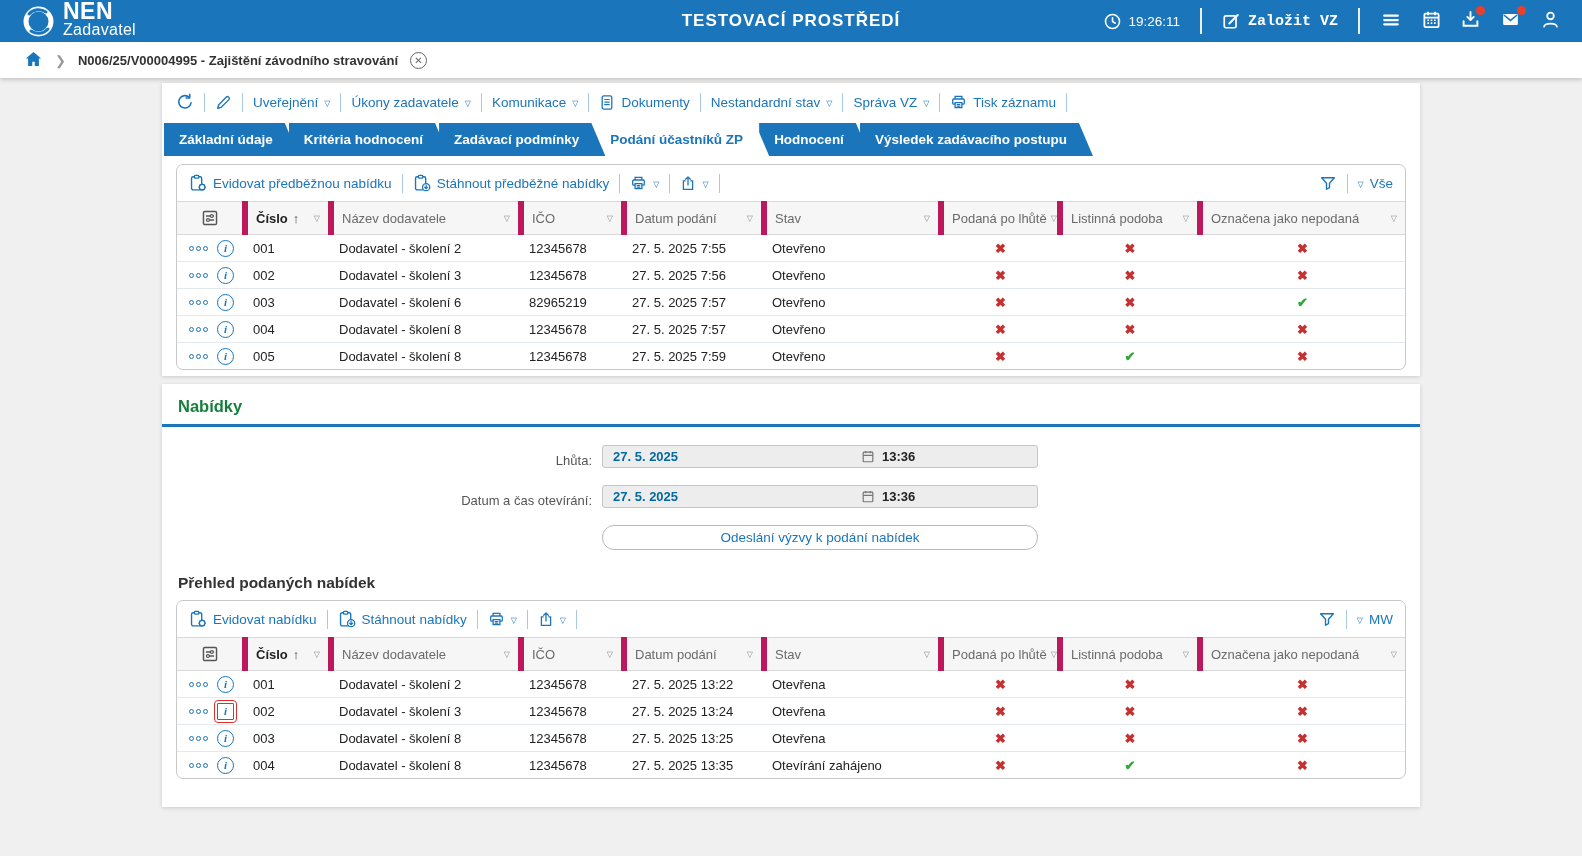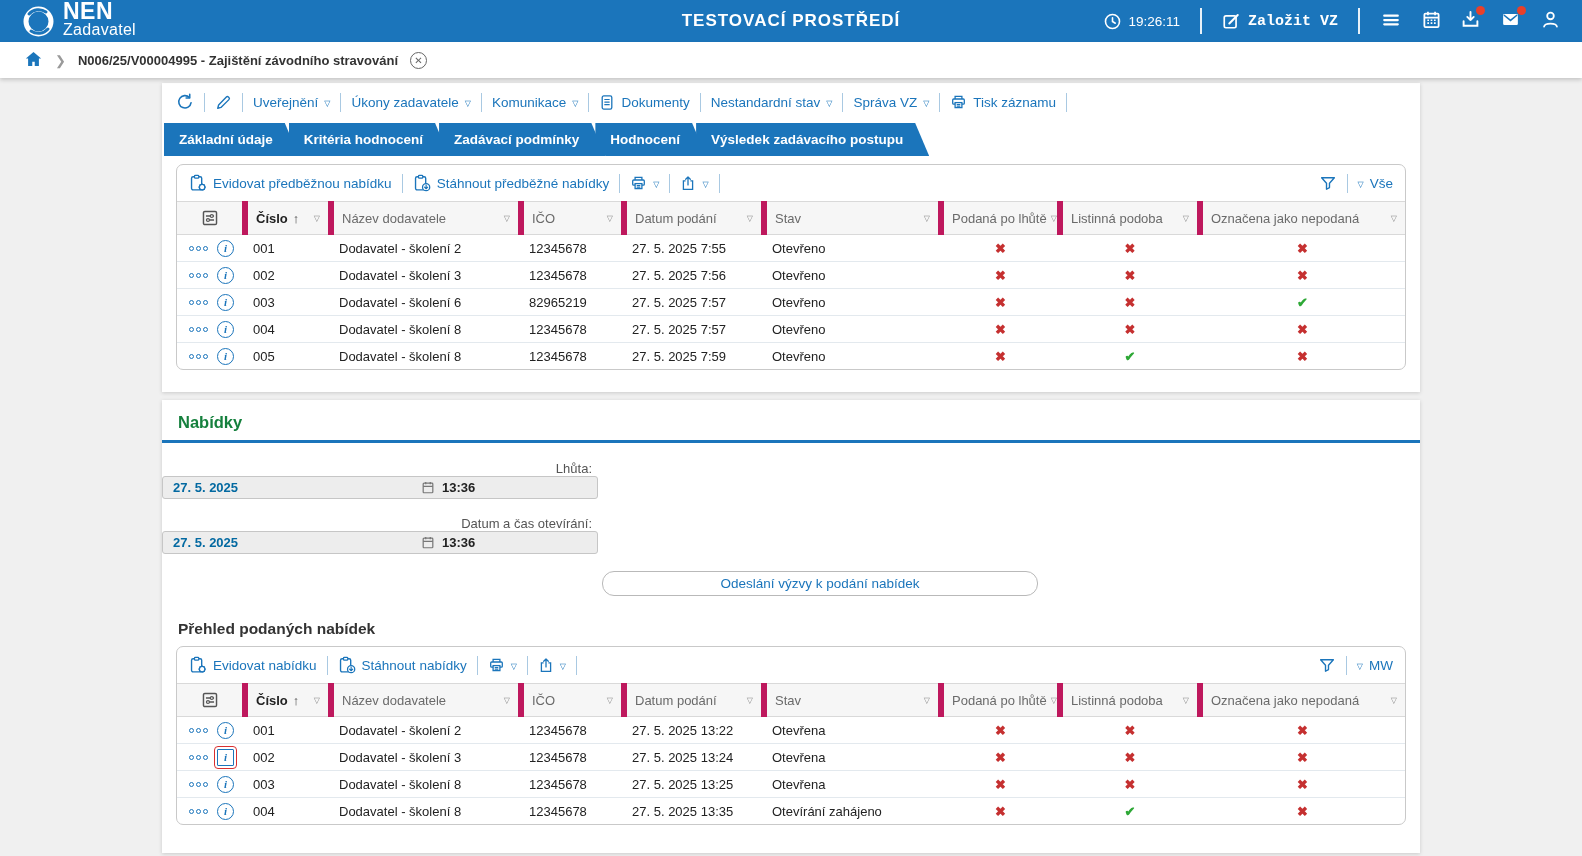--- a/index.html
+++ b/index.html
@@ -39,21 +39,21 @@
     padding: 0 24px; gap: 12px; box-shadow: 0 2px 4px rgba(0,0,0,.18); position: relative; z-index: 5;
   }
   .crumb-sep { color: #9a9a9a; font-size: 13px; }
   .crumb-text { font-weight: 700; font-size: 13px; color: #333; }
   .crumb-close { background:none; border:1.4px solid #666; color:#666; width:17px; height:17px; border-radius:50%; display:flex; align-items:center; justify-content:center; font-size:10px; cursor:pointer; padding:0;}
 
   
   .card {
     background: #fff; margin: 0 162px; box-shadow: 0 1px 4px rgba(0,0,0,.16);
   }
-  .card1 { margin-top: 5px; padding-bottom: 22px; }
+  .card1 { margin-top: 5px; padding-bottom: 6px; }
   .card2 { margin-top: 8px; padding-bottom: 28px; }
 
   
   .page-toolbar { display: flex; align-items: center; padding: 8px 14px 7px; gap: 10px; }
   .tb-item { display: flex; align-items: center; gap: 6px; color: #1b75bb; background: none; border: none;
     font-family: inherit; font-size: 13.5px; cursor: pointer; padding: 2px 0; }
   .tb-sep { width: 1px; height: 19px; background: #a9c9e2; }
   .caret { font-size: 8px; color: #1b75bb; position: relative; top: 1px; }
 
   
@@ -101,21 +101,21 @@
   .info-hl { outline: 1.5px solid #d93030; outline-offset: 2px; border-radius: 1px; }
   .flag-x { color: #c53030; font-weight: 700; font-size: 13px; }
   .flag-ok { color: #2ea836; font-weight: 700; font-size: 13px; }
 
   
   .section-head {
     font-size: 16.5px; font-weight: 700; color: #15803d;
     padding: 13px 16px 8px; border-bottom: 3px solid #1b75bb;
   }
   .form-area { padding-top: 18px; }
-  .form-row { display: flex; align-items: flex-start; margin-bottom: 17px; flex-direction: column; }
+  .form-row { display: flex; align-items: flex-end; margin-bottom: 17px; }
   .form-label { width: 440px; text-align: right; padding-right: 10px; color: #555; font-size: 13px; }
   .dt-box {
     width: 436px; height: 23px; background: #ededed; border: 1px solid #c6c6c6; border-radius: 3px;
     display: flex; align-items: center; padding: 0 10px; cursor: pointer;
   }
   .dt-date { font-weight: 700; font-size: 13px; color: #0369a1; width: 248px; }
   .dt-time { font-weight: 700; font-size: 13px; color: #222; margin-left: 7px; }
   .send-row { display: flex; margin-top: 4px; }
   .send-btn {
     margin-left: 440px; width: 436px; height: 25px; background: #fff; border: 1px solid #b9b9b9;
@@ -288,20 +288,21 @@
           </svg>
         </span>
         <span>Tisk záznamu</span>
       </button>
       <span class="tb-sep"></span>
     </div>
   <div class="tabs-row" id="tabsRow">
       <button class="tab" style="z-index: 20;">Základní údaje</button>
       <button class="tab" style="z-index: 19;">Kritéria hodnocení</button>
       <button class="tab" style="z-index: 18;">Zadávací podmínky</button>
+      <button class="tab active" style="z-index: 17;">Podání účastníků ZP</button>
       <button class="tab" style="z-index: 16;">Hodnocení</button>
       <button class="tab" style="z-index: 15;">Výsledek zadávacího postupu</button>
     </div>
   <div class="panel">
     <div class="panel-toolbar" id="tb1">
         <button class="tb-item">
           <span class="icon" style="color: rgb(27, 117, 187);">
             <svg width="18" height="18" viewBox="0 0 17 17">
               <rect x="2.4" y="2.6" width="9.6" height="12.4" rx="1.5" fill="none" stroke="currentColor" stroke-width="1.3"></rect>
               <rect x="5.2" y="1.2" width="4" height="2.8" rx="0.8" fill="#fff" stroke="currentColor" stroke-width="1.2"></rect>

